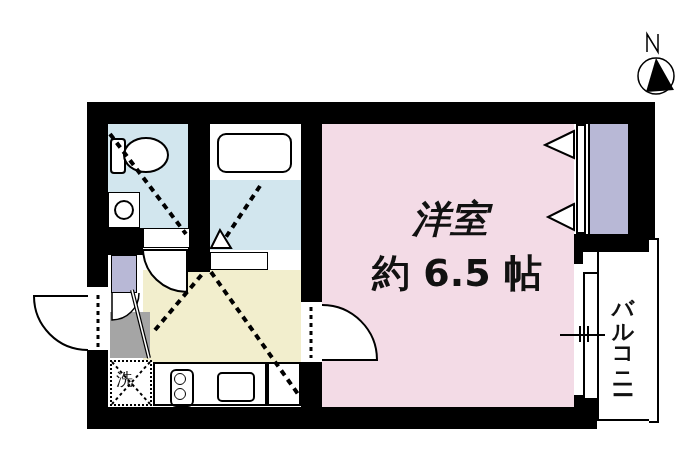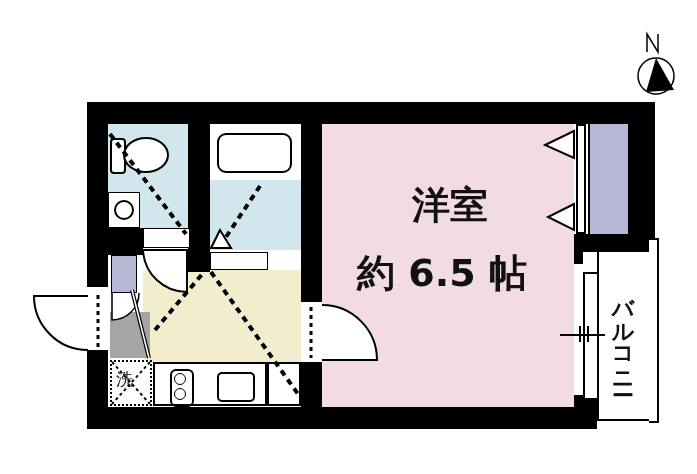--- a/index.html
+++ b/index.html
@@ -57,22 +57,22 @@
 <div class="abs" style="left:114px;top:200px;width:16px;height:16px;border:2.5px solid #000;border-radius:50%;"></div>
 
 <div class="abs" style="left:170px;top:369px;width:20px;height:34px;border:2px solid #000;border-radius:6px;"></div>
 <div class="abs" style="left:174px;top:373px;width:10px;height:10px;border:1.5px solid #000;border-radius:50%;"></div>
 <div class="abs" style="left:174px;top:388px;width:10px;height:10px;border:1.5px solid #000;border-radius:50%;"></div>
 <div class="abs" style="left:217px;top:372px;width:34px;height:26px;border:2px solid #000;border-radius:5px;"></div>
 
 <div class="abs" style="left:88px;top:290px;width:20px;height:58px;background:#fff;"></div>
 <div class="abs" style="left:303px;top:305px;width:17px;height:56px;background:#fff;"></div>
 
-<div class="room-label" style="left:400px;top:186px;width:100px;font-size:38px;">洋室</div>
-<div class="room-label" style="left:337px;top:254px;width:210px;font-size:38px;">約 6.5 帖</div>
+<div class="room-label" style="left:400px;top:200px;width:100px;font-size:38px;font-style:italic;">洋室</div>
+<div class="room-label" style="left:352px;top:254px;width:210px;font-size:38px;">約 6.5 帖</div>
 
 <svg width="697" height="474" viewBox="0 0 697 474">
 
   <g>
     <circle cx="656" cy="76" r="18" fill="#fff" stroke="#000" stroke-width="1.5"></circle>
     <polygon points="656,58 646,92 674,90" fill="#000"></polygon>
     <polyline points="647,52 647,34 658,52 658,34" fill="none" stroke="#000" stroke-width="1.5"></polyline>
   </g>
 
   <path d="M88,296 L34,296 A54,54 0 0 0 88,350" fill="#fff" stroke="#000" stroke-width="2"></path>

